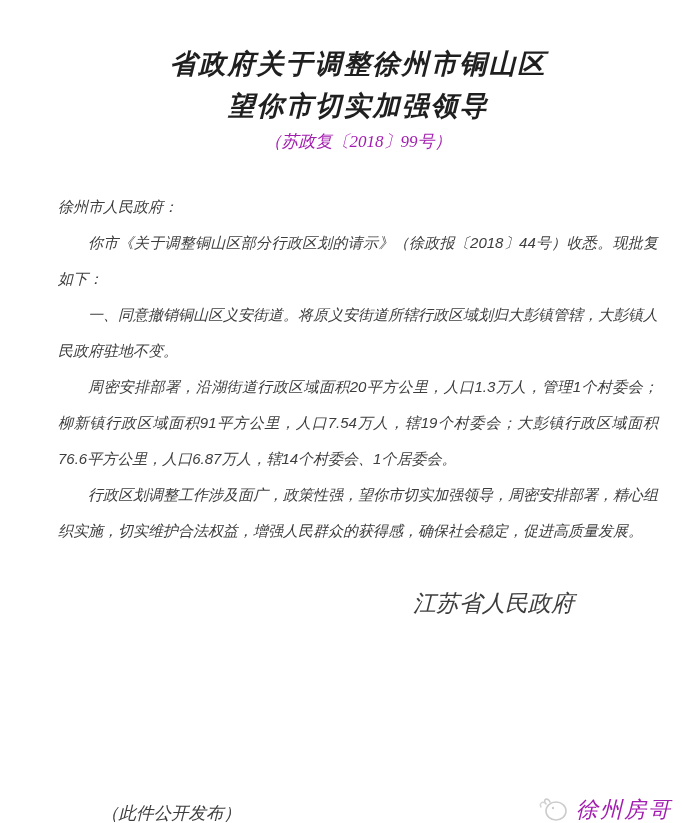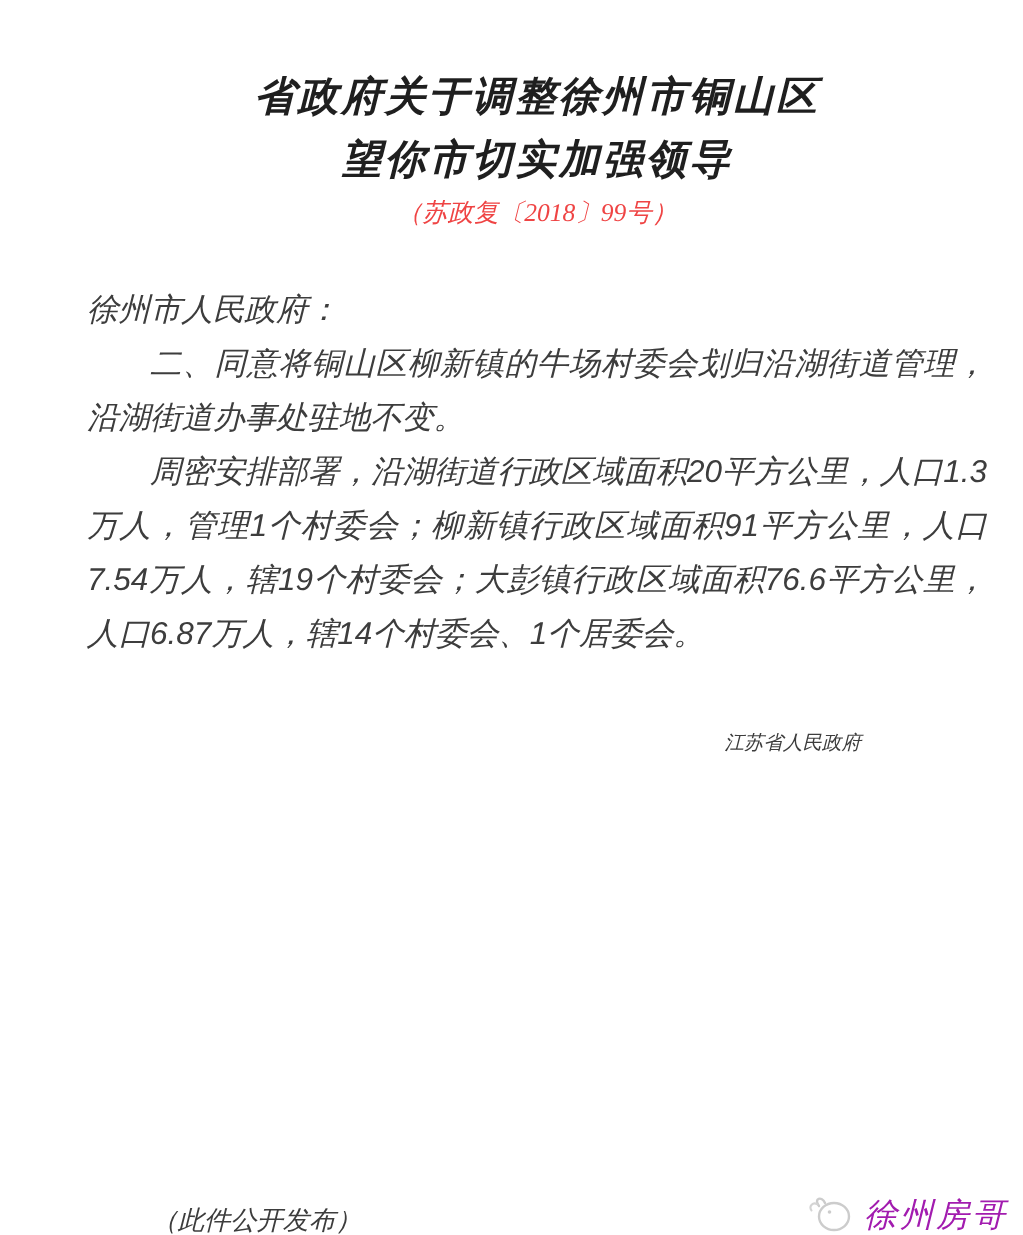--- a/index.html
+++ b/index.html
@@ -33,40 +33,40 @@
     color: #1f1f1f;
   }
   .title-line {
     display: block;
   }
   .doc-number {
     margin-top: 2px;
     font-family: "Liberation Serif", "DejaVu Serif", serif;
     font-size: 17px;
     line-height: 26px;
-    color: #ef4444;
+    color: #a21caf;
   }
   .doc-body {
     margin-top: 34px;
-    font-size: 21px;
+    font-size: 15px;
     line-height: 36px;
     text-align: justify;
   }
   .doc-body p {
     margin: 0;
   }
   .doc-body p.para {
     text-indent: 2em;
   }
   .signature {
     margin-top: 36px;
     margin-left: auto;
     margin-right: 84px;
     width: fit-content;
-    font-size: 13px;
+    font-size: 23px;
     line-height: 36px;
     text-align: left;
   }
   .footer-row {
     position: absolute;
     left: 42px;
     right: 26px;
     bottom: 8px;
     display: flex;
     justify-content: space-between;
@@ -102,22 +102,24 @@
   <header class="doc-header">
     <h1 class="doc-title">
       <span class="title-line">省政府关于调整徐州市铜山区</span>
       <span class="title-line">望你市切实加强领导</span>
     </h1>
     <div class="doc-number">（苏政复〔2018〕99号）</div>
   </header>
 
   <main class="doc-body">
     <p class="salutation">徐州市人民政府：</p>
-    <p class="para">二、同意将铜山区柳新镇的牛场村委会划归沿湖街道管理，沿湖街道办事处驻地不变。</p>
+    <p class="para">你市《关于调整铜山区部分行政区划的请示》（徐政报〔2018〕44号）收悉。现批复如下：</p>
+    <p class="para">一、同意撤销铜山区义安街道。将原义安街道所辖行政区域划归大彭镇管辖，大彭镇人民政府驻地不变。</p>
     <p class="para">周密安排部署，沿湖街道行政区域面积20平方公里，人口1.3万人，管理1个村委会；柳新镇行政区域面积91平方公里，人口7.54万人，辖19个村委会；大彭镇行政区域面积76.6平方公里，人口6.87万人，辖14个村委会、1个居委会。</p>
+    <p class="para">行政区划调整工作涉及面广，政策性强，望你市切实加强领导，周密安排部署，精心组织实施，切实维护合法权益，增强人民群众的获得感，确保社会稳定，促进高质量发展。</p>
   </main>
 
   <div class="signature">
     <div class="sig-line">江苏省人民政府</div>
   </div>
 
   <div class="footer-row">
     <div class="public-note">（此件公开发布）</div>
     <div class="watermark">
       <svg class="wm-icon" viewBox="0 0 32 28" fill="none" xmlns="http://www.w3.org/2000/svg">

